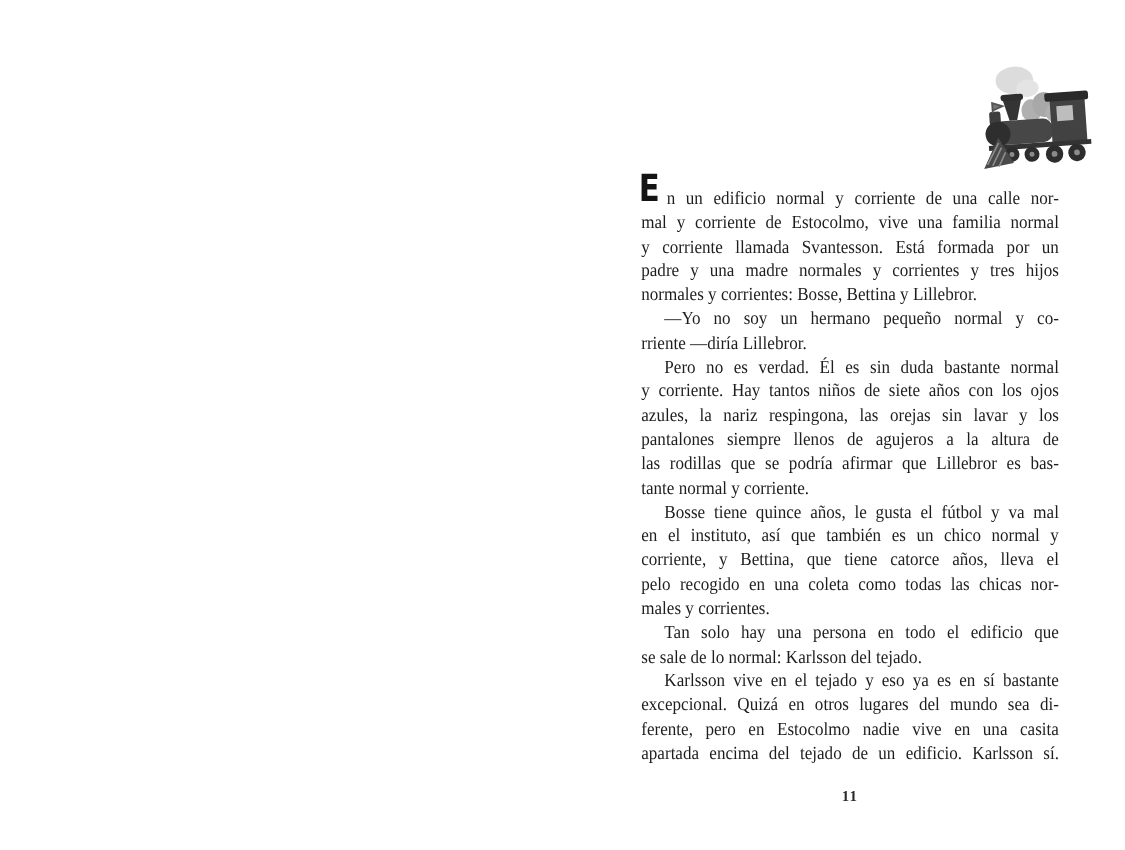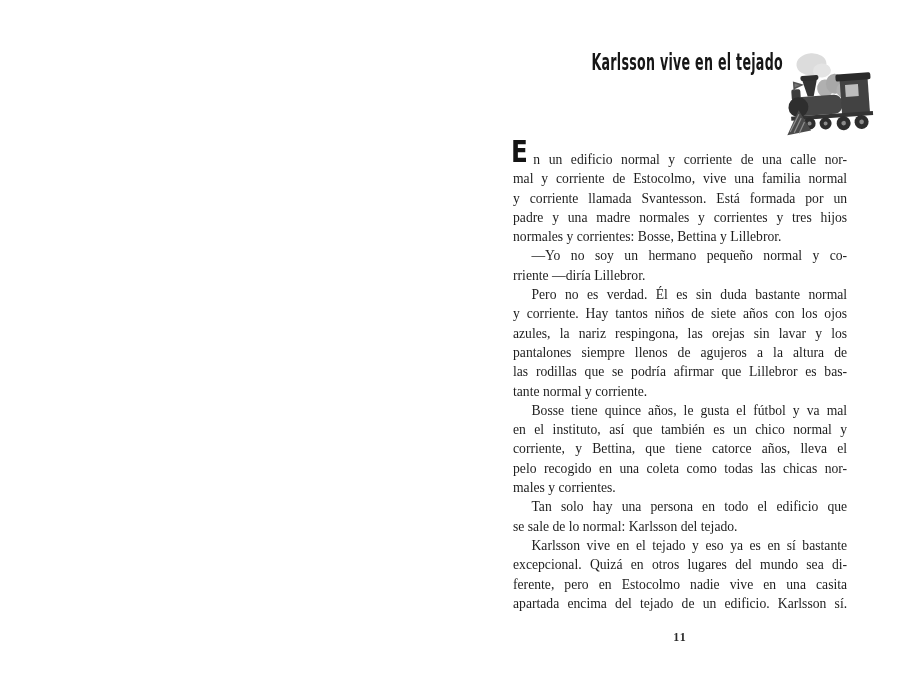--- a/index.html
+++ b/index.html
@@ -84,23 +84,20 @@
     font-size: 12px;
     letter-spacing: 1px;
     color: #2a2a2a;
   }
 </style>
 </head>
 <body>
 
 <div class="spread">
 
-  <div class="chapter-title">
-    <span>Karlsson vive en el tejado</span>
-  </div>
 
   <div class="train">
     <svg width="96" height="86" viewBox="0 0 96 86" xmlns="http://www.w3.org/2000/svg">
       <g transform="rotate(-4 48 50)">
 
         <ellipse cx="31" cy="13" rx="15" ry="11" fill="#dcdcdc"></ellipse>
         <ellipse cx="41" cy="20" rx="9" ry="7" fill="#e4e4e4"></ellipse>
 
         <ellipse cx="43" cy="38" rx="8" ry="9" fill="#b0b0b0"></ellipse>
         <ellipse cx="53" cy="34" rx="9" ry="10" fill="#a8a8a8"></ellipse>

